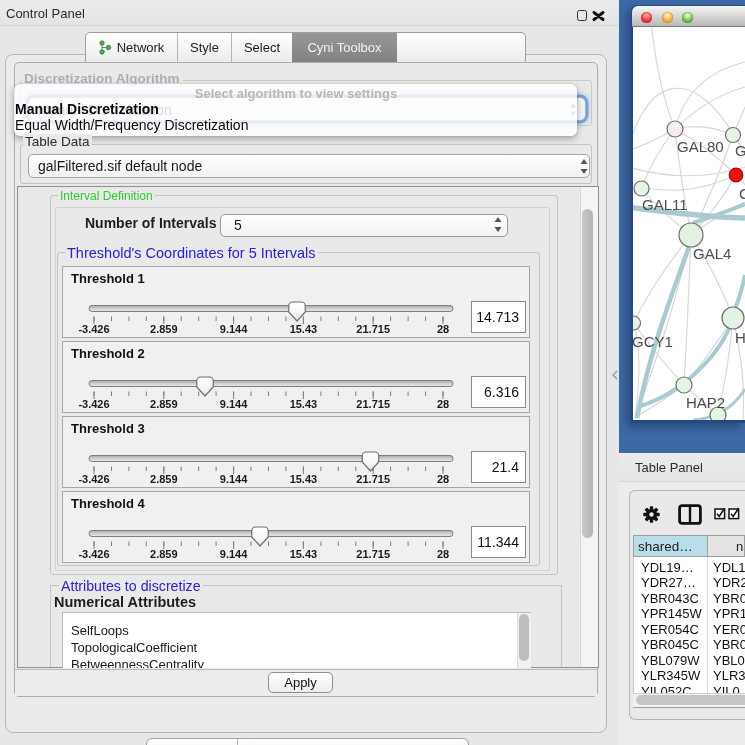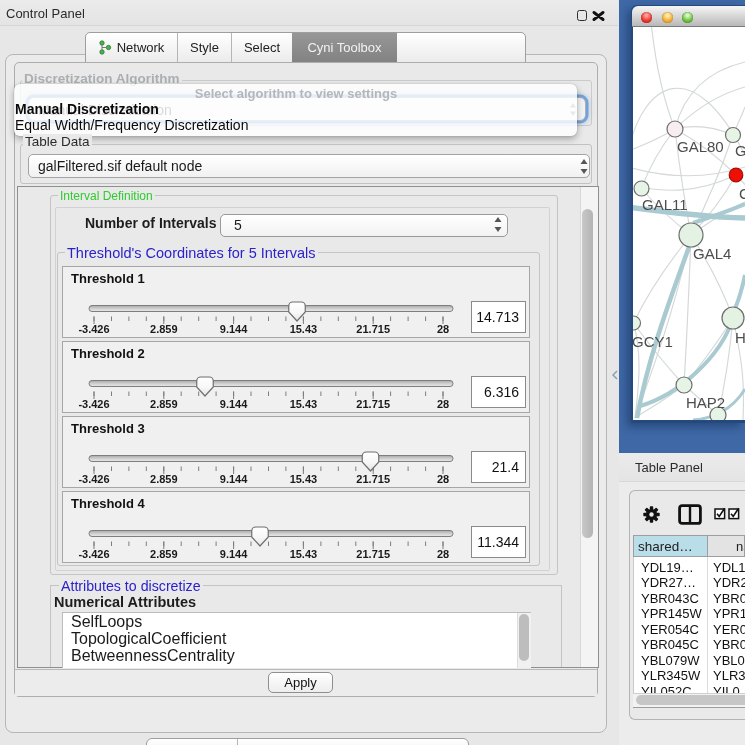--- a/index.html
+++ b/index.html
@@ -290,21 +290,21 @@
 <path d="M188.75 39 a4 4 0 0 1 4 -4 h8.5 a4 4 0 0 1 4 4 v6 l-8.25 9 l-8.25 -9 z" fill="url(#thg)" stroke="#6f6f6f" stroke-width="1.2"></path>
 </svg>
 <div style="position:absolute;left:408px;top:34px;width:55px;height:32px;background:#fff;border:1px solid #8a8a8a;font-size:14px;color:#111;text-align:right;line-height:30px;padding-right:6px;">11.344</div>
 </div>
 
 <div class="abs" style="left:50px;top:585px;width:512px;height:82px;border:1px solid #c2c4c6;border-top:none;border-bottom:none;"></div>
 <div class="abs" style="left:50px;top:585px;width:512px;height:1px;background:#c2c4c6;"></div>
 <div class="abs" style="left:59px;top:578px;background:#e9e9e9;padding:0 2px;font-size:14.2px;color:#2b22cc;">Attributes to discretize</div>
 <div class="abs" style="left:54px;top:594px;font-size:14.5px;font-weight:bold;color:#1d1d1d;">Numerical Attributes</div>
 <div class="abs" style="left:62px;top:612px;width:469px;height:56px;background:#ffffff;border:1px solid #bcbcbc;border-bottom:none;overflow:hidden;">
-  <div style="font-size:16px;color:#1a1a1a;padding:0 0 0 8px;line-height:17px;">SelfLoops<br>TopologicalCoefficient<br>BetweennessCentrality</div>
+  <div style="font-size:13px;color:#1a1a1a;padding:9px 0 0 8px;line-height:17px;">SelfLoops<br>TopologicalCoefficient<br>BetweennessCentrality</div>
 </div>
 <div class="abs" style="left:517px;top:613px;width:14px;height:55px;background:#f1f1f1;border-left:1px solid #ddd;"></div>
 <div class="abs" style="left:519px;top:614px;width:10px;height:47px;background:#bdbdbd;border-radius:5px;"></div>
 
 <div class="abs" style="left:15px;top:669px;width:582px;height:27px;background:#ececec;border-top:1px solid #b9b9b9;"></div>
 <div class="abs" style="left:268px;top:672px;width:65px;height:21px;background:linear-gradient(#ffffff,#ededed);border:1px solid #8f8f8f;border-radius:5px;text-align:center;line-height:19px;font-size:13px;color:#111;">Apply</div>
 
 <div class="abs" style="left:146px;top:705px;width:323px;height:23px;background:linear-gradient(#ffffff,#ebebeb);border:1px solid #9e9e9e;border-radius:6px;overflow:hidden;display:flex;margin-top:33px;">
   <div style="width:91px;height:100%;display:flex;align-items:center;justify-content:center;border-right:1px solid #b5b5b5;font-size:13px;color:#222;">Impute Data</div>
   <div style="width:112px;height:100%;display:flex;align-items:center;justify-content:center;font-size:13px;color:#222;">Infer Network</div>

